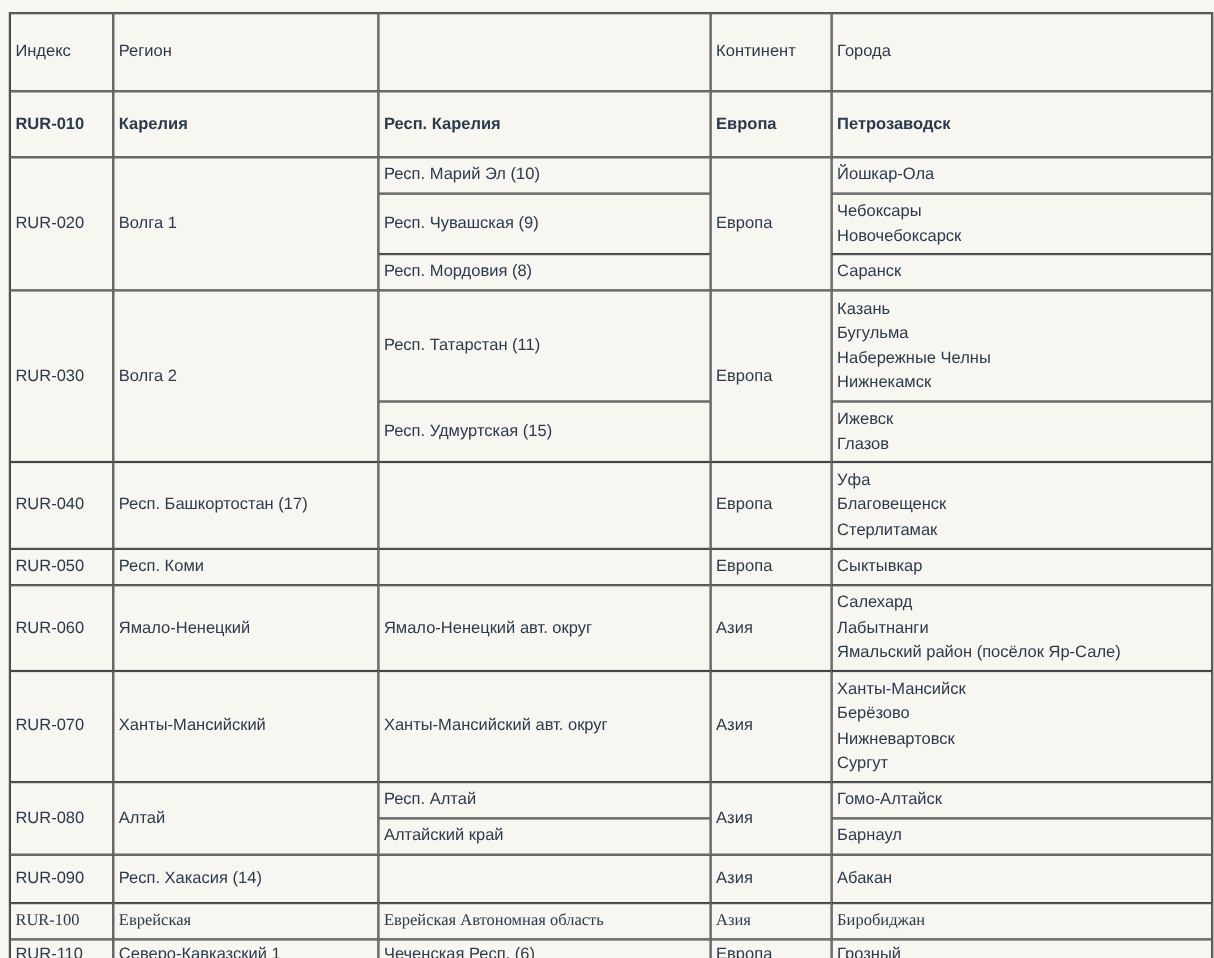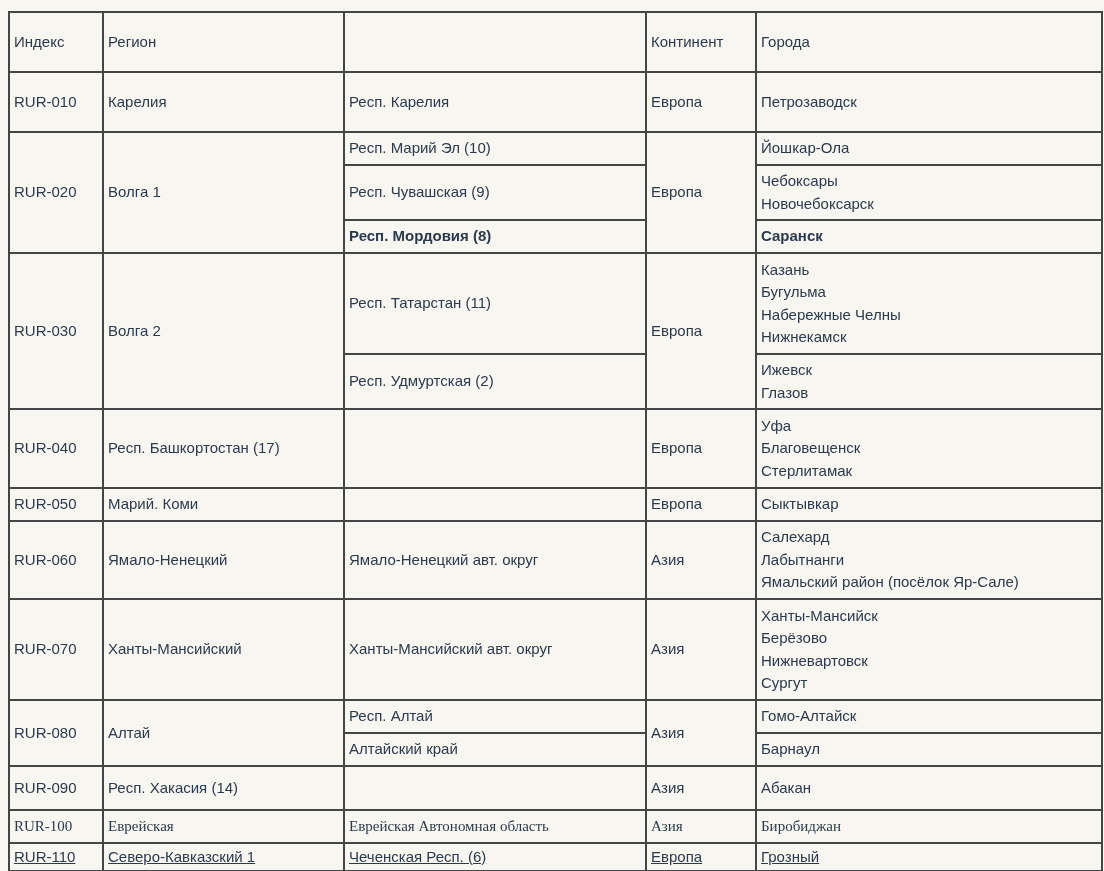--- a/index.html
+++ b/index.html
@@ -49,28 +49,28 @@
 <div class="wrap">
   <table>
     <colgroup>
       <col class="c1">
         <col class="c2">
         <col class="c3">
         <col class="c4">
         <col class="c5">
     </colgroup>
     <tbody id="tbody">
-      <tr style="height:60px">
+      <tr style="height:71px">
         <td>Индекс</td>
         <td>Регион</td>
         <td></td>
         <td>Континент</td>
         <td>Города</td>
       </tr>
-    <tr style="height: 60px;">
+    <tr style="height: 60px; font-weight: bold;">
           <td>RUR-010</td>
           <td>Карелия</td>
           <td>Респ. Карелия</td>
           <td>Европа</td>
           <td>
             <span class="city">Петрозаводск</span>
           </td>
         </tr>
         <tr style="height: 33px;">
           <td rowspan="3">RUR-020</td>
@@ -81,59 +81,59 @@
             <span class="city">Йошкар-Ола</span>
           </td>
         </tr>
         <tr style="height: 55px;">
           <td>Респ. Чувашская (9)</td>
           <td>
             <span class="city">Чебоксары</span>
             <span class="city">Новочебоксарск</span>
           </td>
         </tr>
-        <tr style="height: 33px; font-weight: bold;">
+        <tr style="height: 33px;">
           <td>Респ. Мордовия (8)</td>
           <td>
             <span class="city">Саранск</span>
           </td>
         </tr>
         <tr style="height: 101px;">
           <td rowspan="2">RUR-030</td>
           <td rowspan="2">Волга 2</td>
           <td>Респ. Татарстан (11)</td>
           <td rowspan="2">Европа</td>
           <td>
             <span class="city">Казань</span>
             <span class="city">Бугульма</span>
             <span class="city">Набережные Челны</span>
             <span class="city">Нижнекамск</span>
           </td>
         </tr>
         <tr style="height: 55px;">
-          <td>Респ. Удмуртская (2)</td>
+          <td>Респ. Удмуртская (15)</td>
           <td>
             <span class="city">Ижевск</span>
             <span class="city">Глазов</span>
           </td>
         </tr>
         <tr style="height: 79px;">
           <td>RUR-040</td>
           <td>Респ. Башкортостан (17)</td>
           <td></td>
           <td>Европа</td>
           <td>
             <span class="city">Уфа</span>
             <span class="city">Благовещенск</span>
             <span class="city">Стерлитамак</span>
           </td>
         </tr>
         <tr style="height: 33px;">
           <td>RUR-050</td>
-          <td>Марий. Коми</td>
+          <td>Респ. Коми</td>
           <td></td>
           <td>Европа</td>
           <td>
             <span class="city">Сыктывкар</span>
           </td>
         </tr>
         <tr style="height: 78px;">
           <td>RUR-060</td>
           <td>Ямало-Ненецкий</td>
           <td>Ямало-Ненецкий авт. округ</td>

